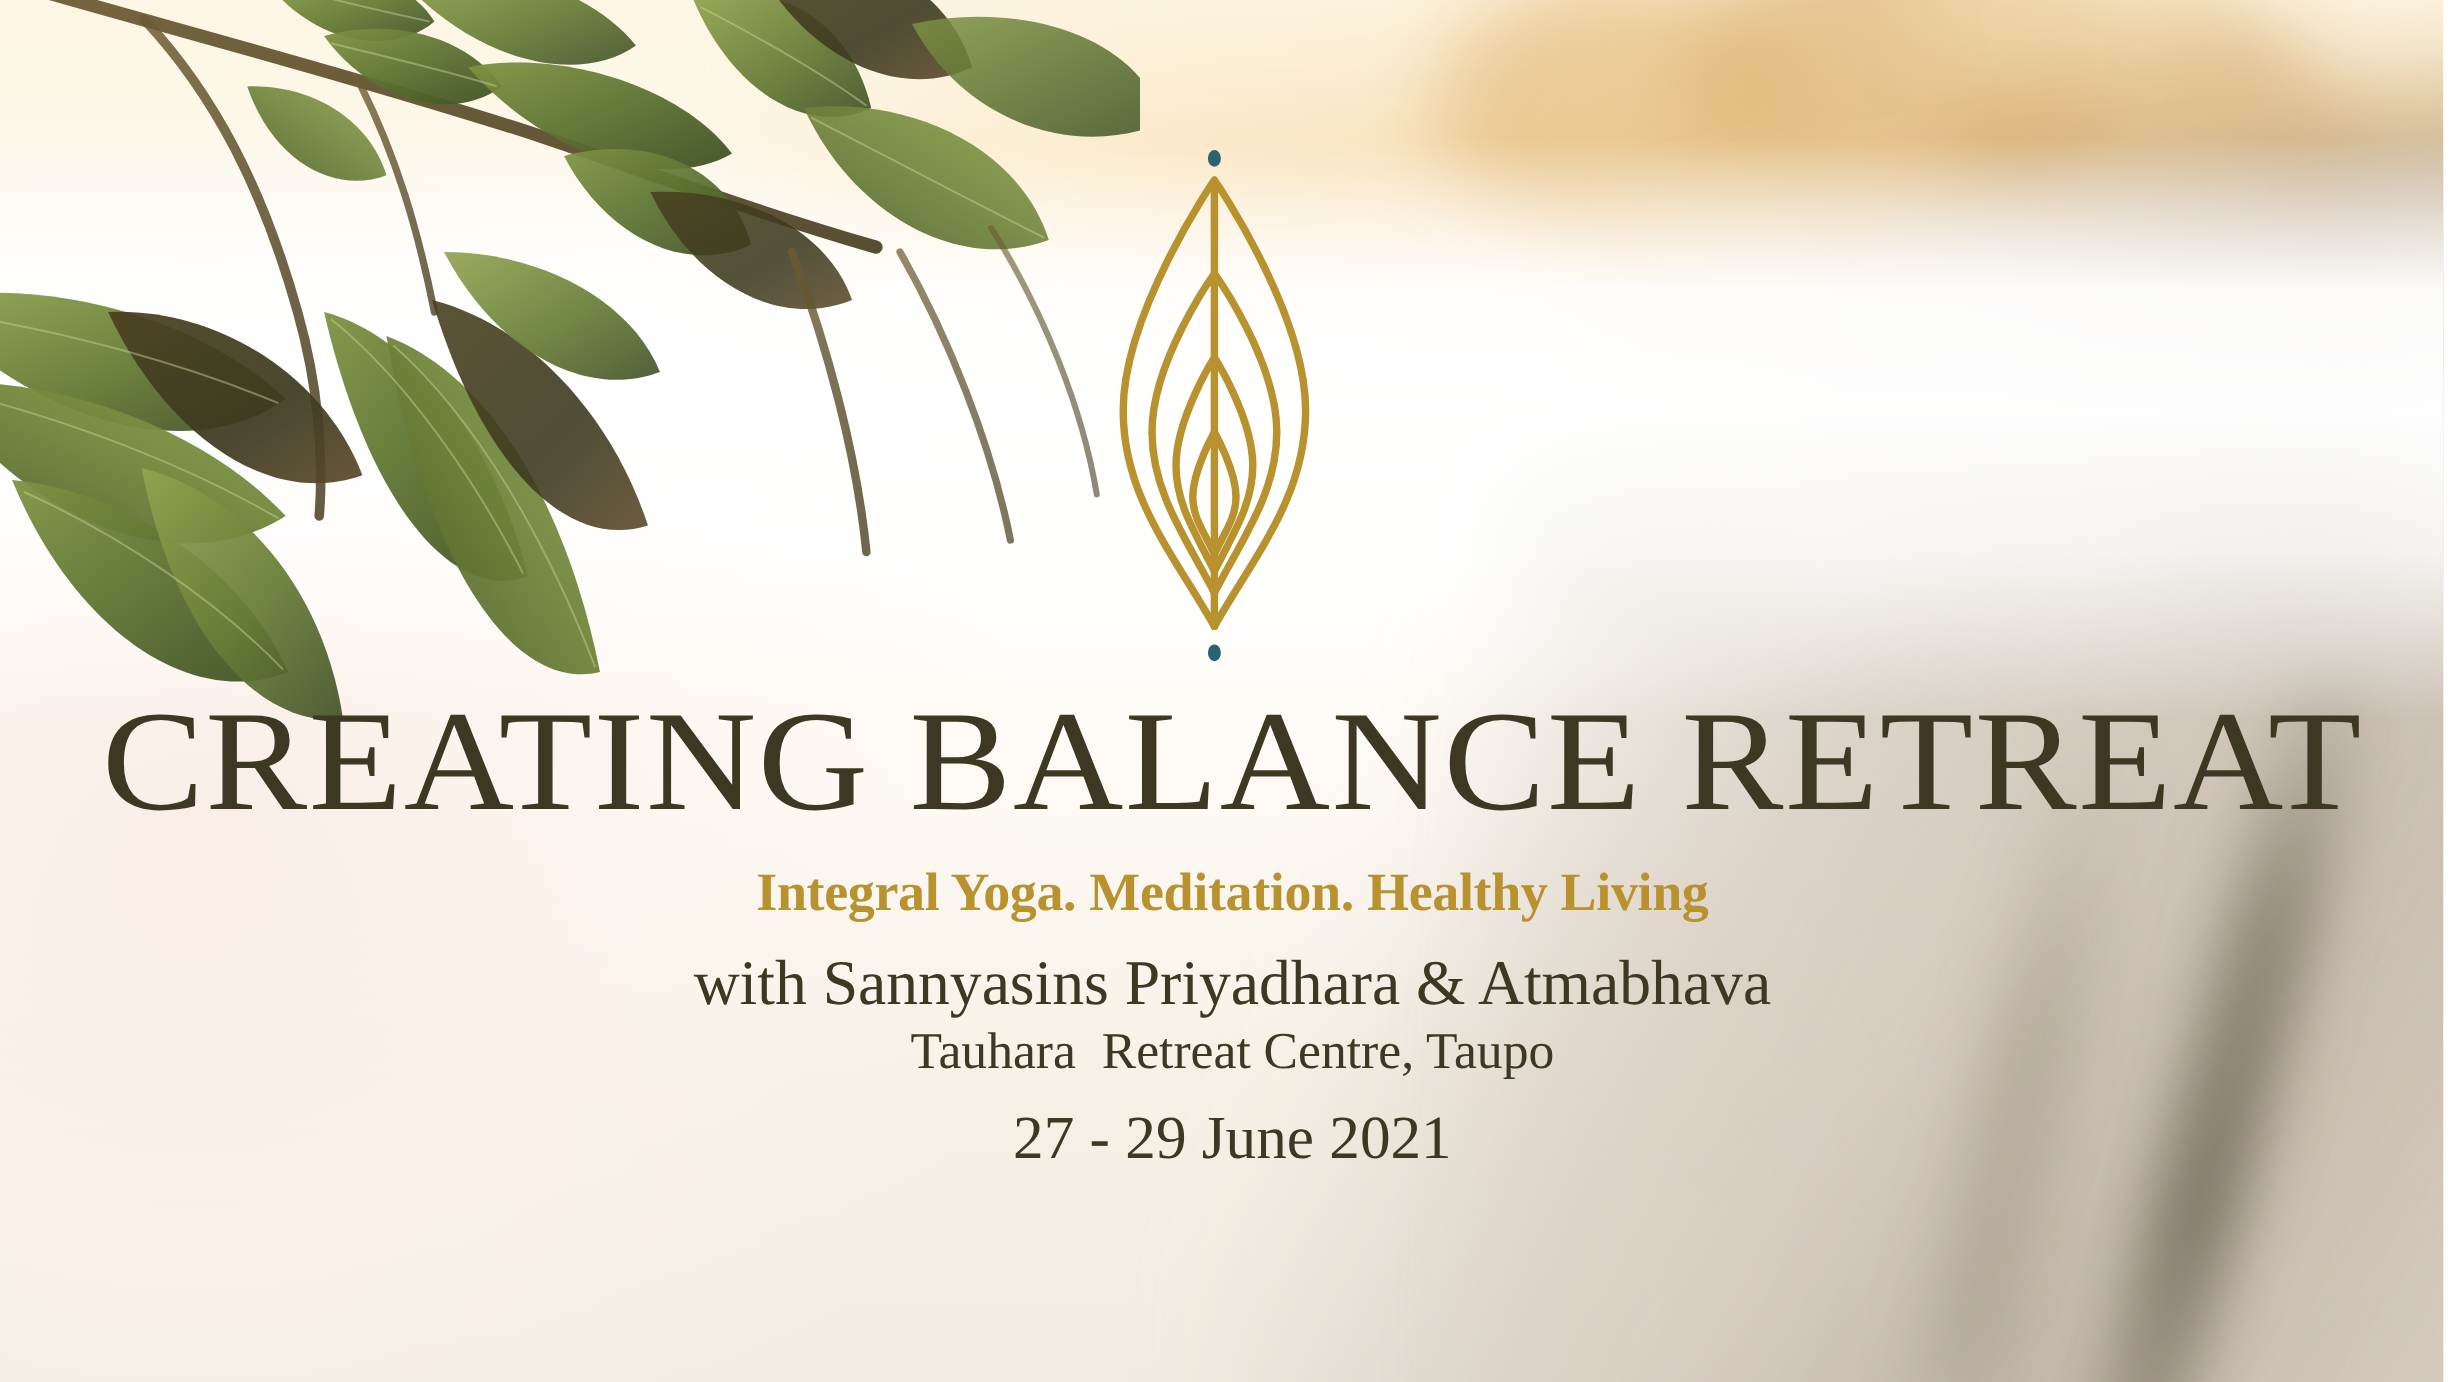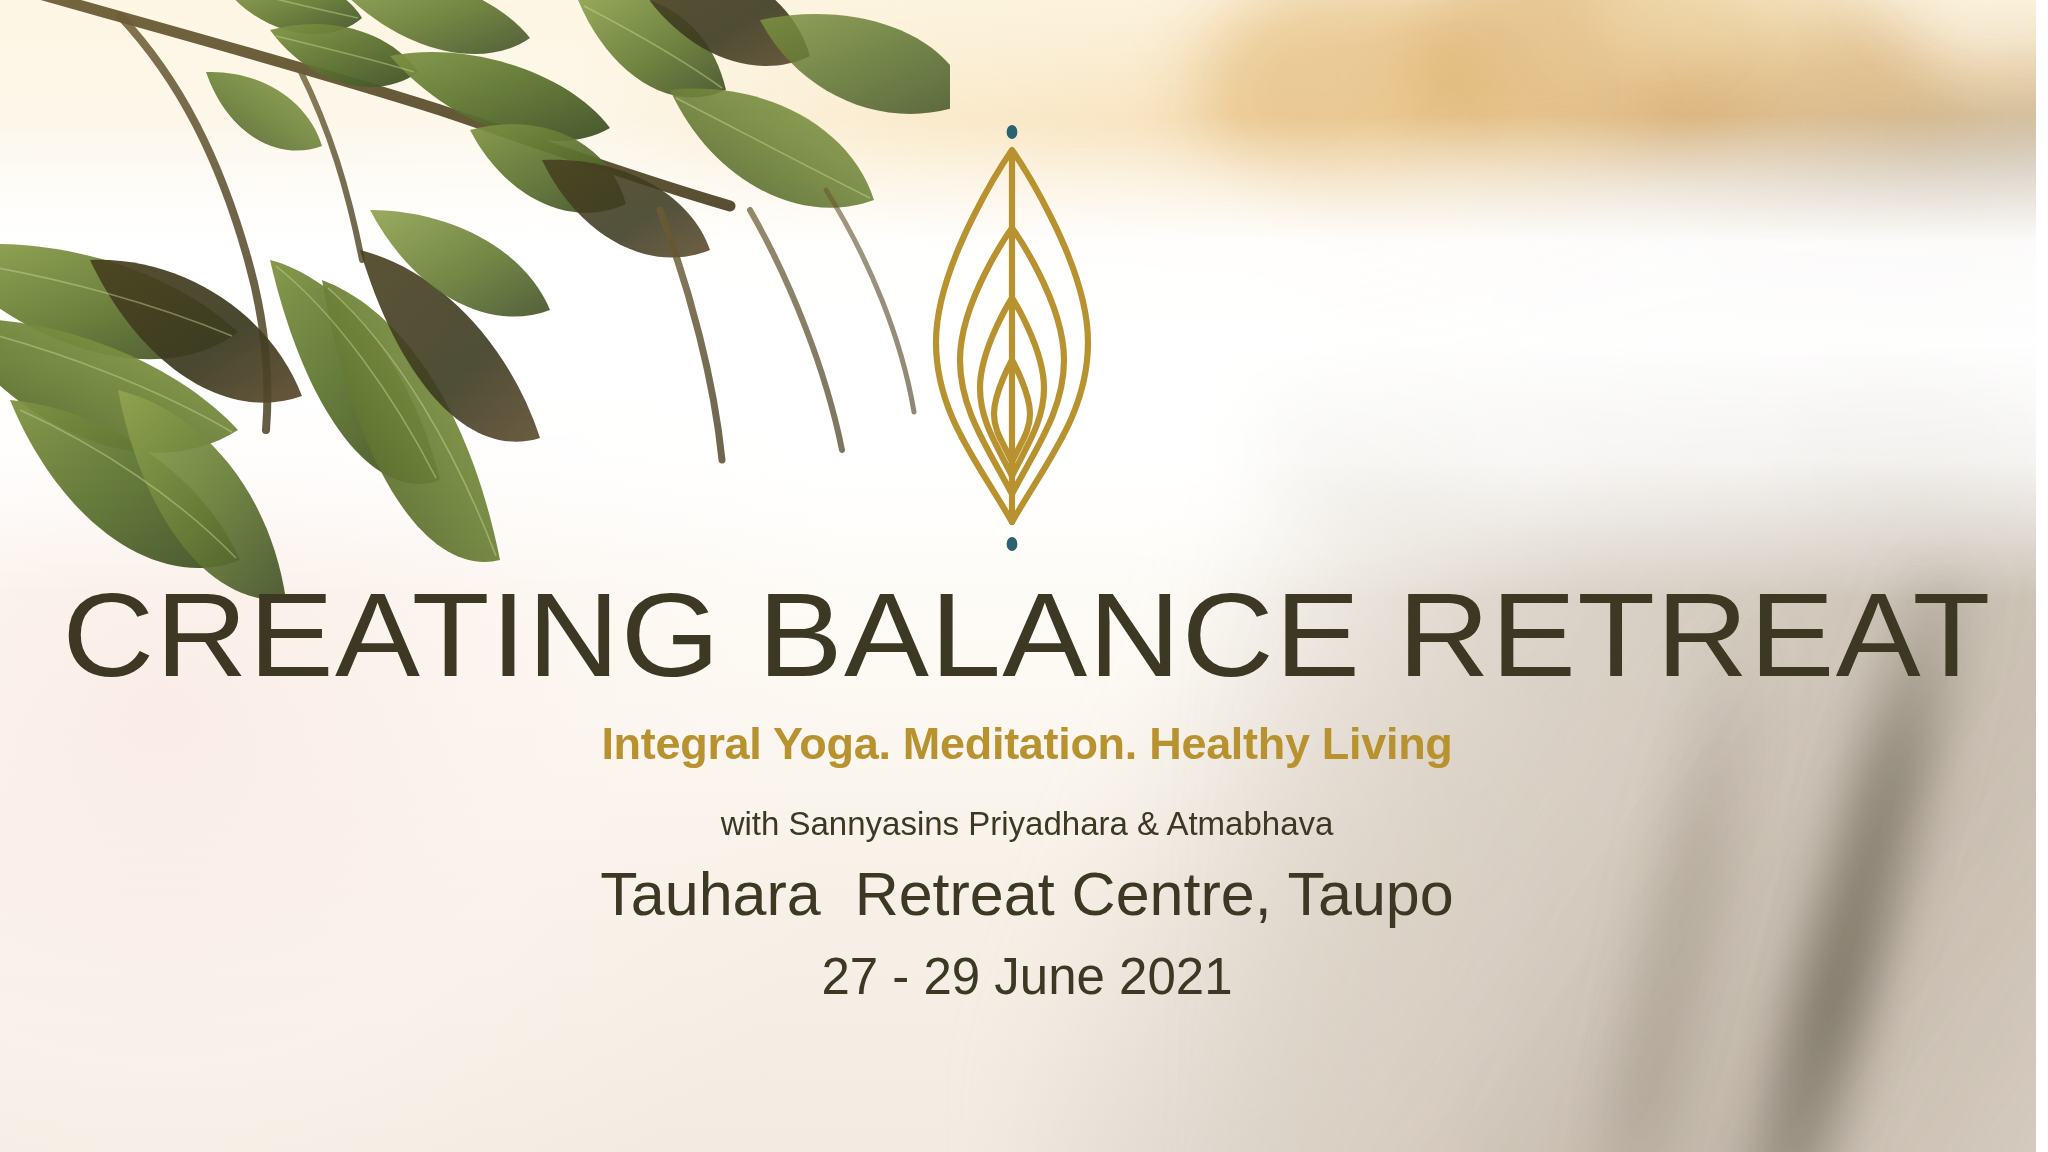--- a/index.html
+++ b/index.html
@@ -5,21 +5,21 @@
   html, body {
     margin: 0;
     padding: 0;
     background: #ffffff;
   }
   #poster {
     position: relative;
     width: 2036px;
     height: 1152px;
     overflow: hidden;
-    font-family: Liberation Sans, sans-serif;
+    font-family: Liberation Serif, serif;
     background: #fdfbf6;
   }
 
   
   .bg-layer { position: absolute; inset: 0; }
 
   
   .bg-sky {
     background:
       linear-gradient(to bottom,
@@ -176,22 +176,22 @@
     line-height: 1.05;
     white-space: nowrap;
   }
   .meta {
     margin: 0;
     color: #3c3823;
     font-weight: 400;
     white-space: pre;
     line-height: 1.0;
   }
-  .meta-1 { margin-top: 40px; font-size: 33px; }
-  .meta-2 { margin-top: 24px; font-size: 61px; }
+  .meta-1 { margin-top: 27px; font-size: 53px; }
+  .meta-2 { margin-top: 8px; font-size: 43px; }
   .meta-3 { margin-top: 26px; font-size: 51px; }
 </style>
 </head>
 <body>
 
 <div id="poster">
 
   <div class="bg-layer bg-sky"></div>
   <div class="bg-layer bg-leftglow"></div>
   <div class="bg-layer bg-streak"></div>

